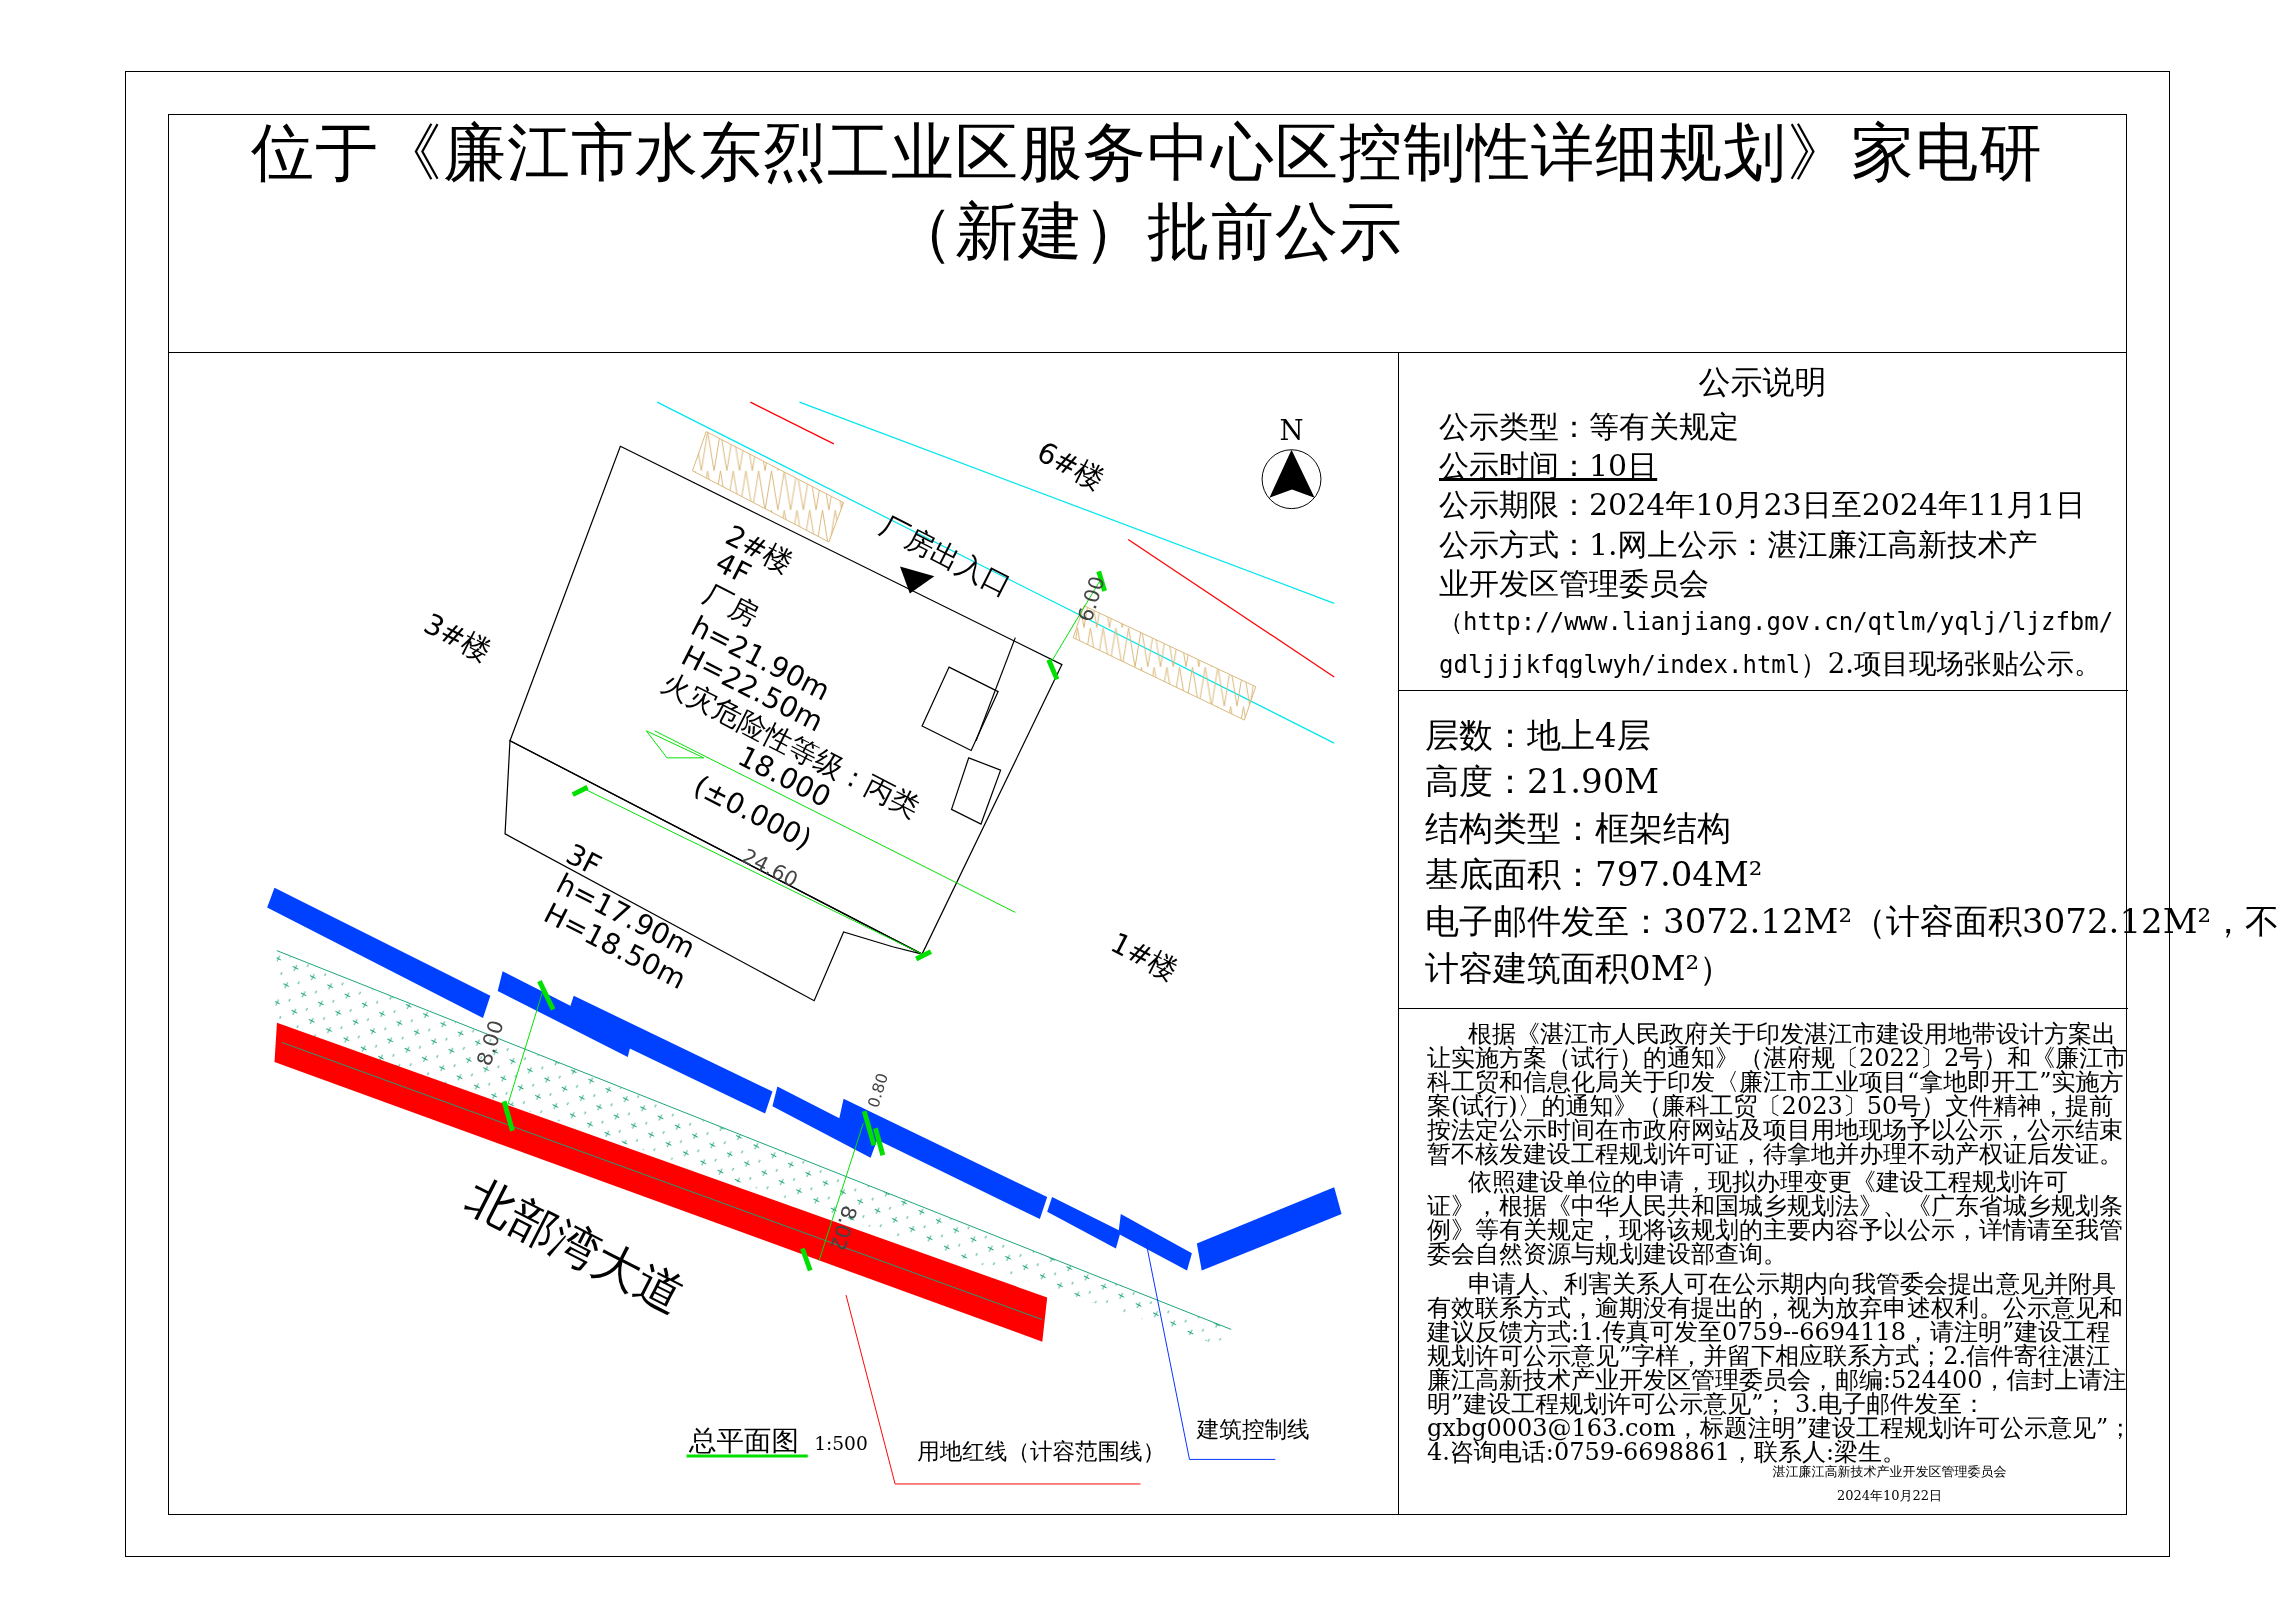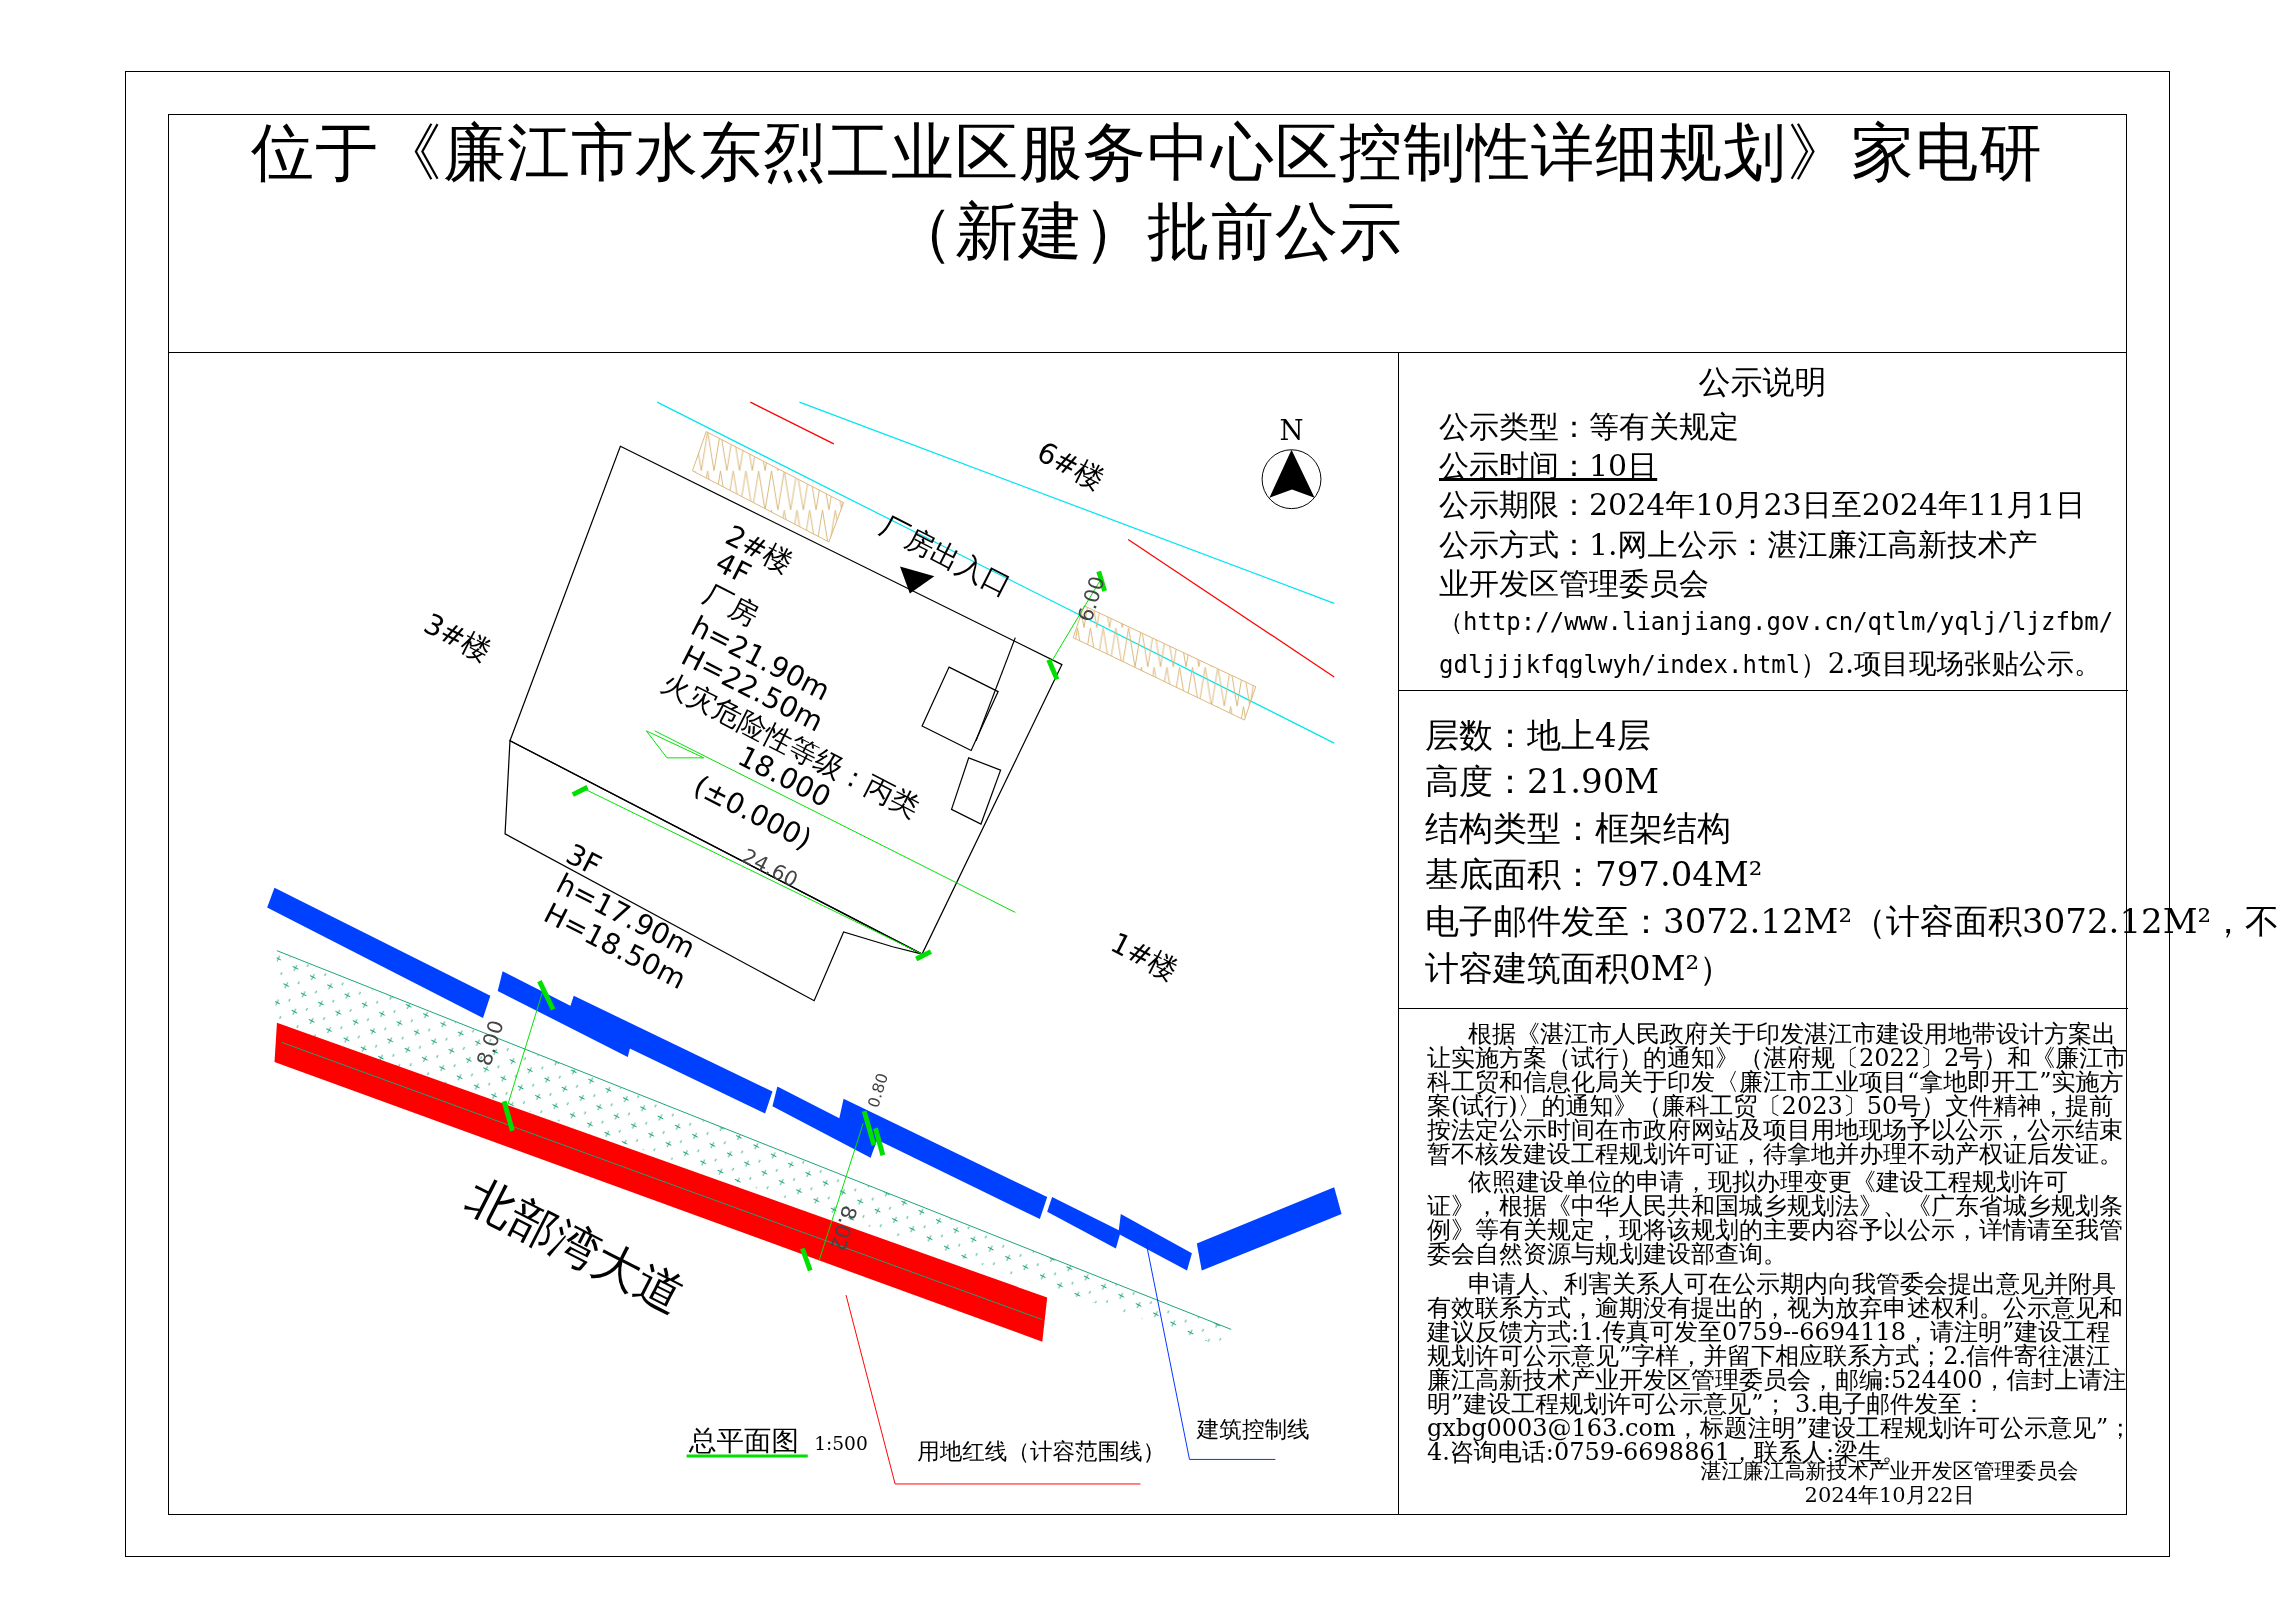--- a/index.html
+++ b/index.html
@@ -18,21 +18,21 @@
   .panel { position:absolute; left:1399px; width:727px; }
   #notice { top:353px; height:337px; }
   #notice .ntitle { position:absolute; left:0; width:100%; top:4.9px; text-align:center; font-size:32px; line-height:49px; }
   #notice .row { position:absolute; left:40px; font-size:30px; line-height:39px; white-space:nowrap; }
   #notice .url { font-family:"DejaVu Sans Mono","Liberation Mono",monospace; font-size:24px; }
   #specs { top:691px; height:317px; }
   #specs .row { position:absolute; left:26px; font-size:34px; line-height:39px; white-space:nowrap; }
   #legal { top:1009px; height:504px; }
   #legal p { margin:8px; position:absolute; left:16px; width:707px; padding-left:3.9px; font-size:24px; line-height:24px; }
   #legal .indent { text-indent:41px; }
-  #legal .sign { position:absolute; text-align:center; font-size:21px; line-height:23.6px; white-space:nowrap; }
+  #legal .sign { position:absolute; text-align:center; font-size:13px; line-height:23.6px; white-space:nowrap; }
   .svgtext { font-family:"DejaVu Sans","Liberation Sans",sans-serif; }
   .svgserif { font-family:"DejaVu Serif","Liberation Serif",serif; }
 </style>
 </head>
 <body>
 
 <div id="outer" class="frame"></div>
 <div id="inner" class="frame"></div>
 <div class="hline" style="left:168px;top:352px;width:1959px;"></div>
 <div class="vline" style="left:1398px;top:352px;height:1163px;"></div>

